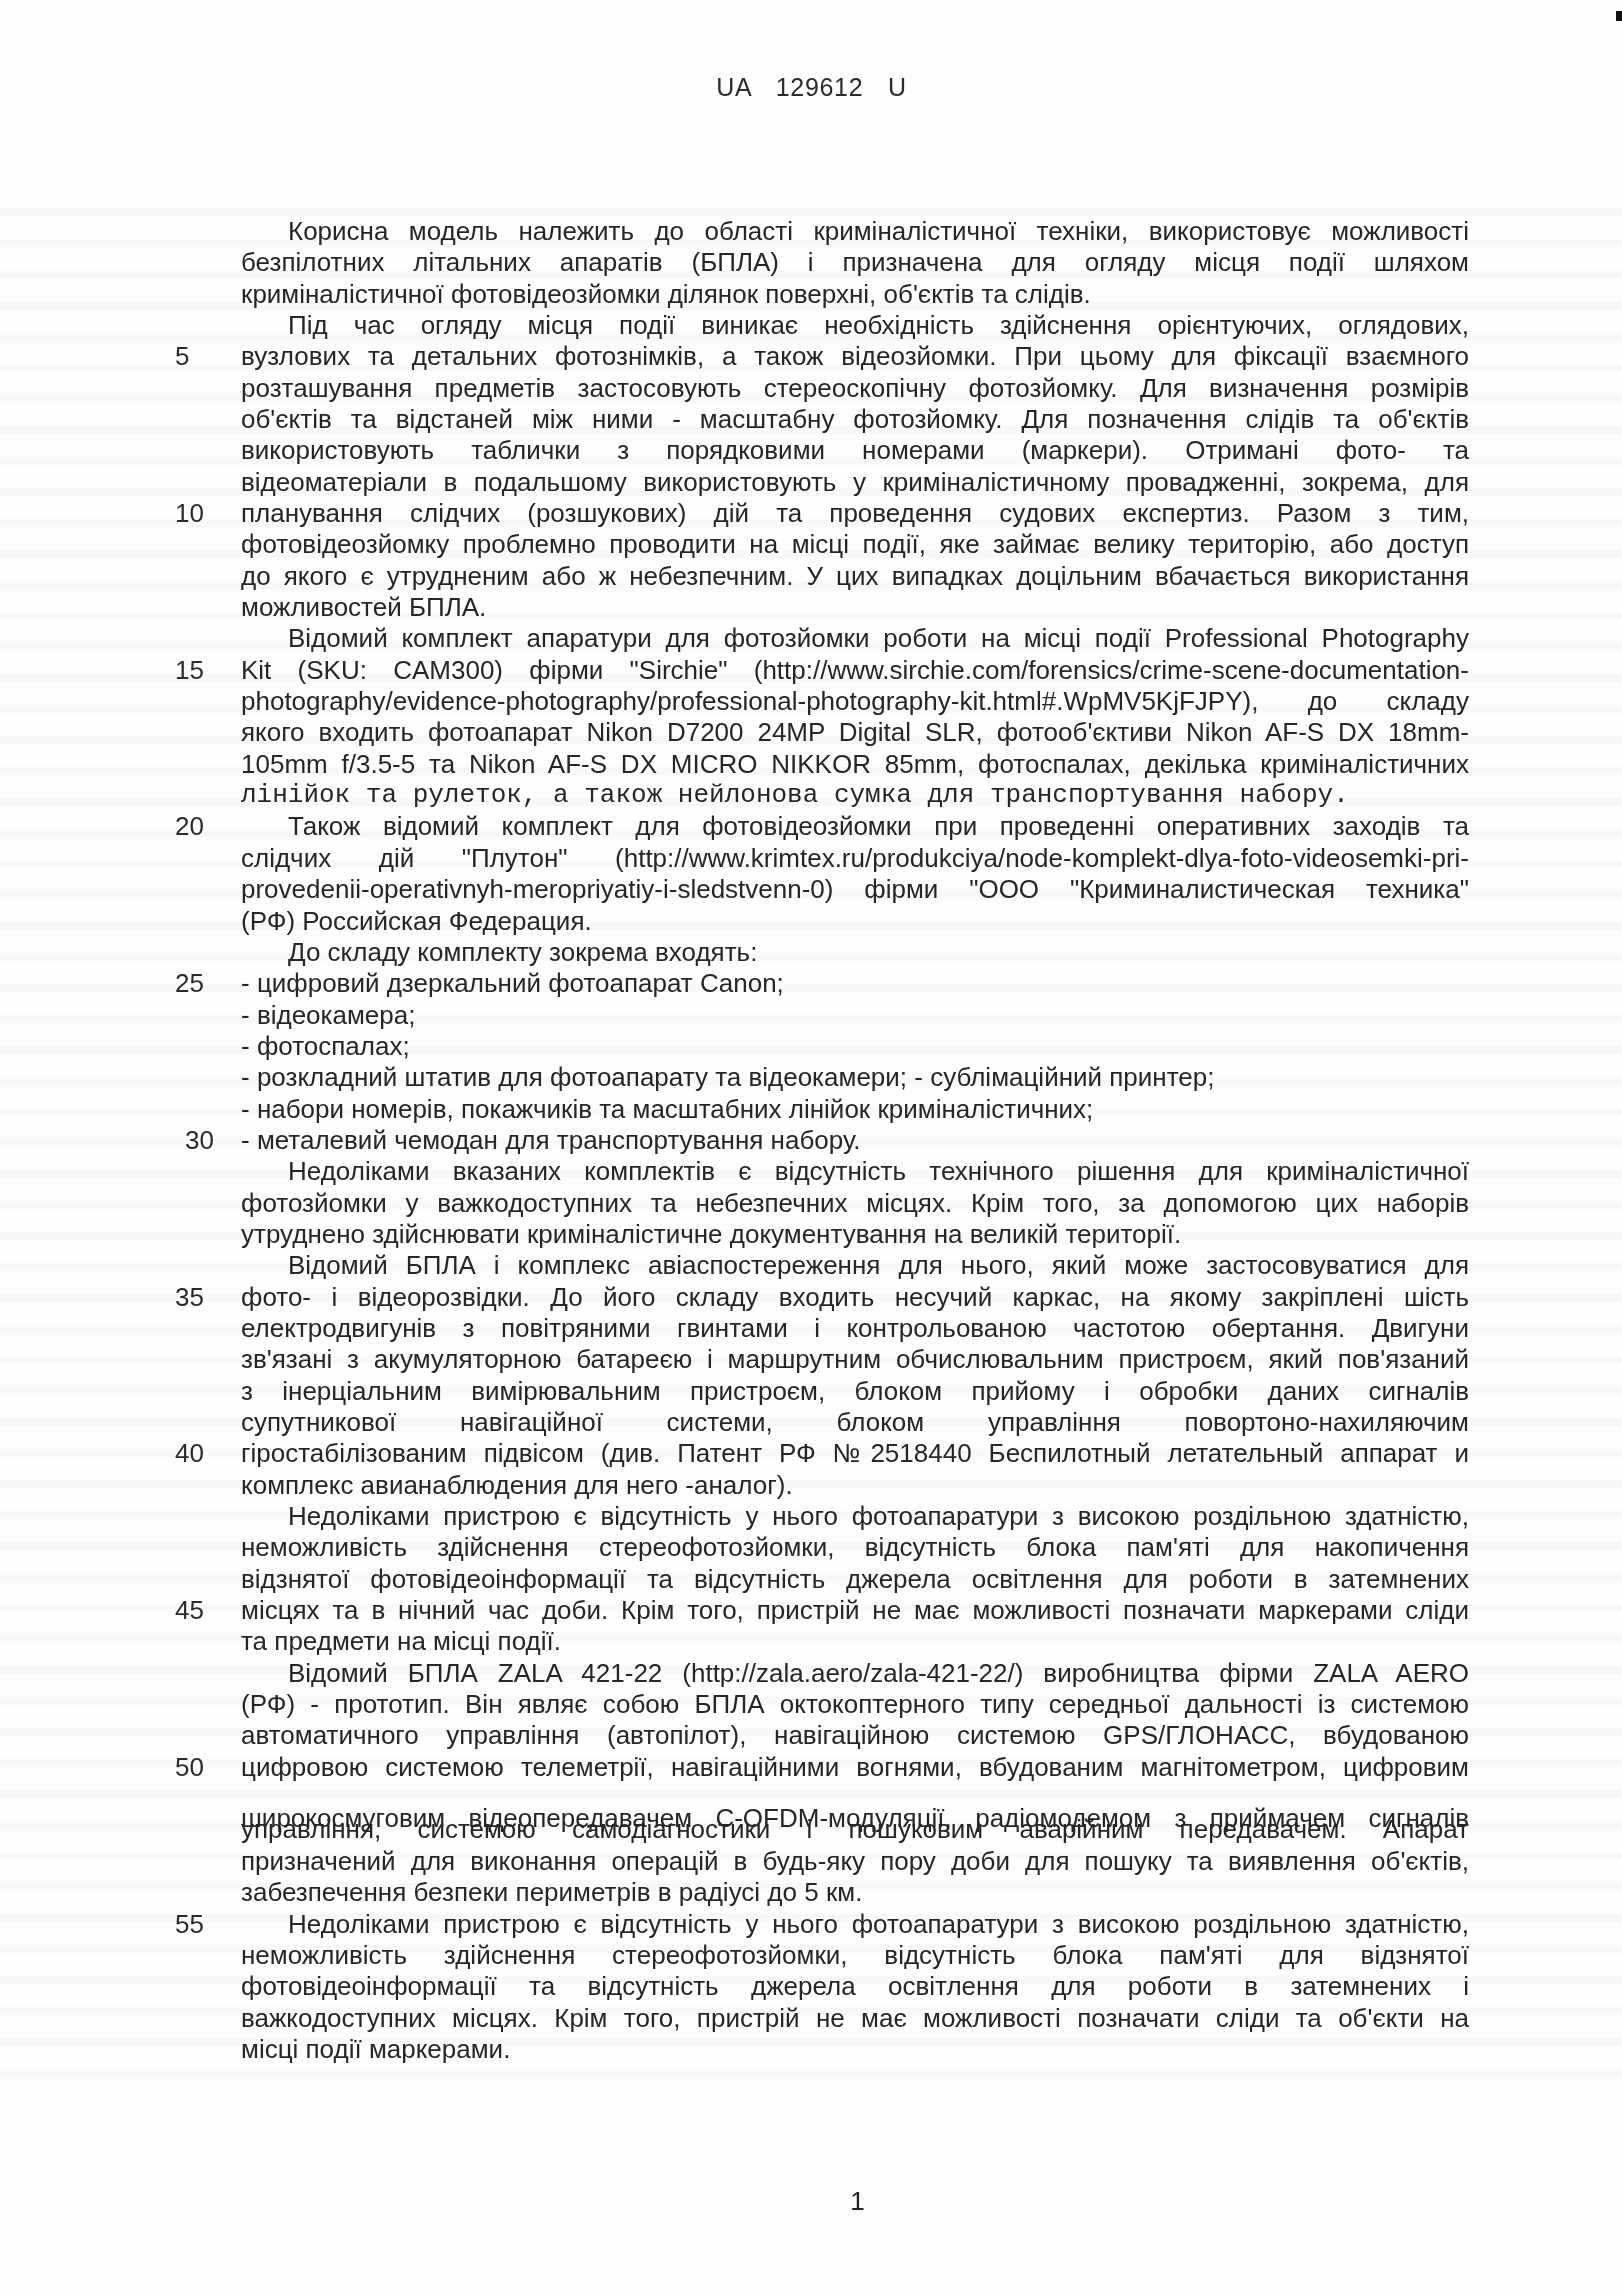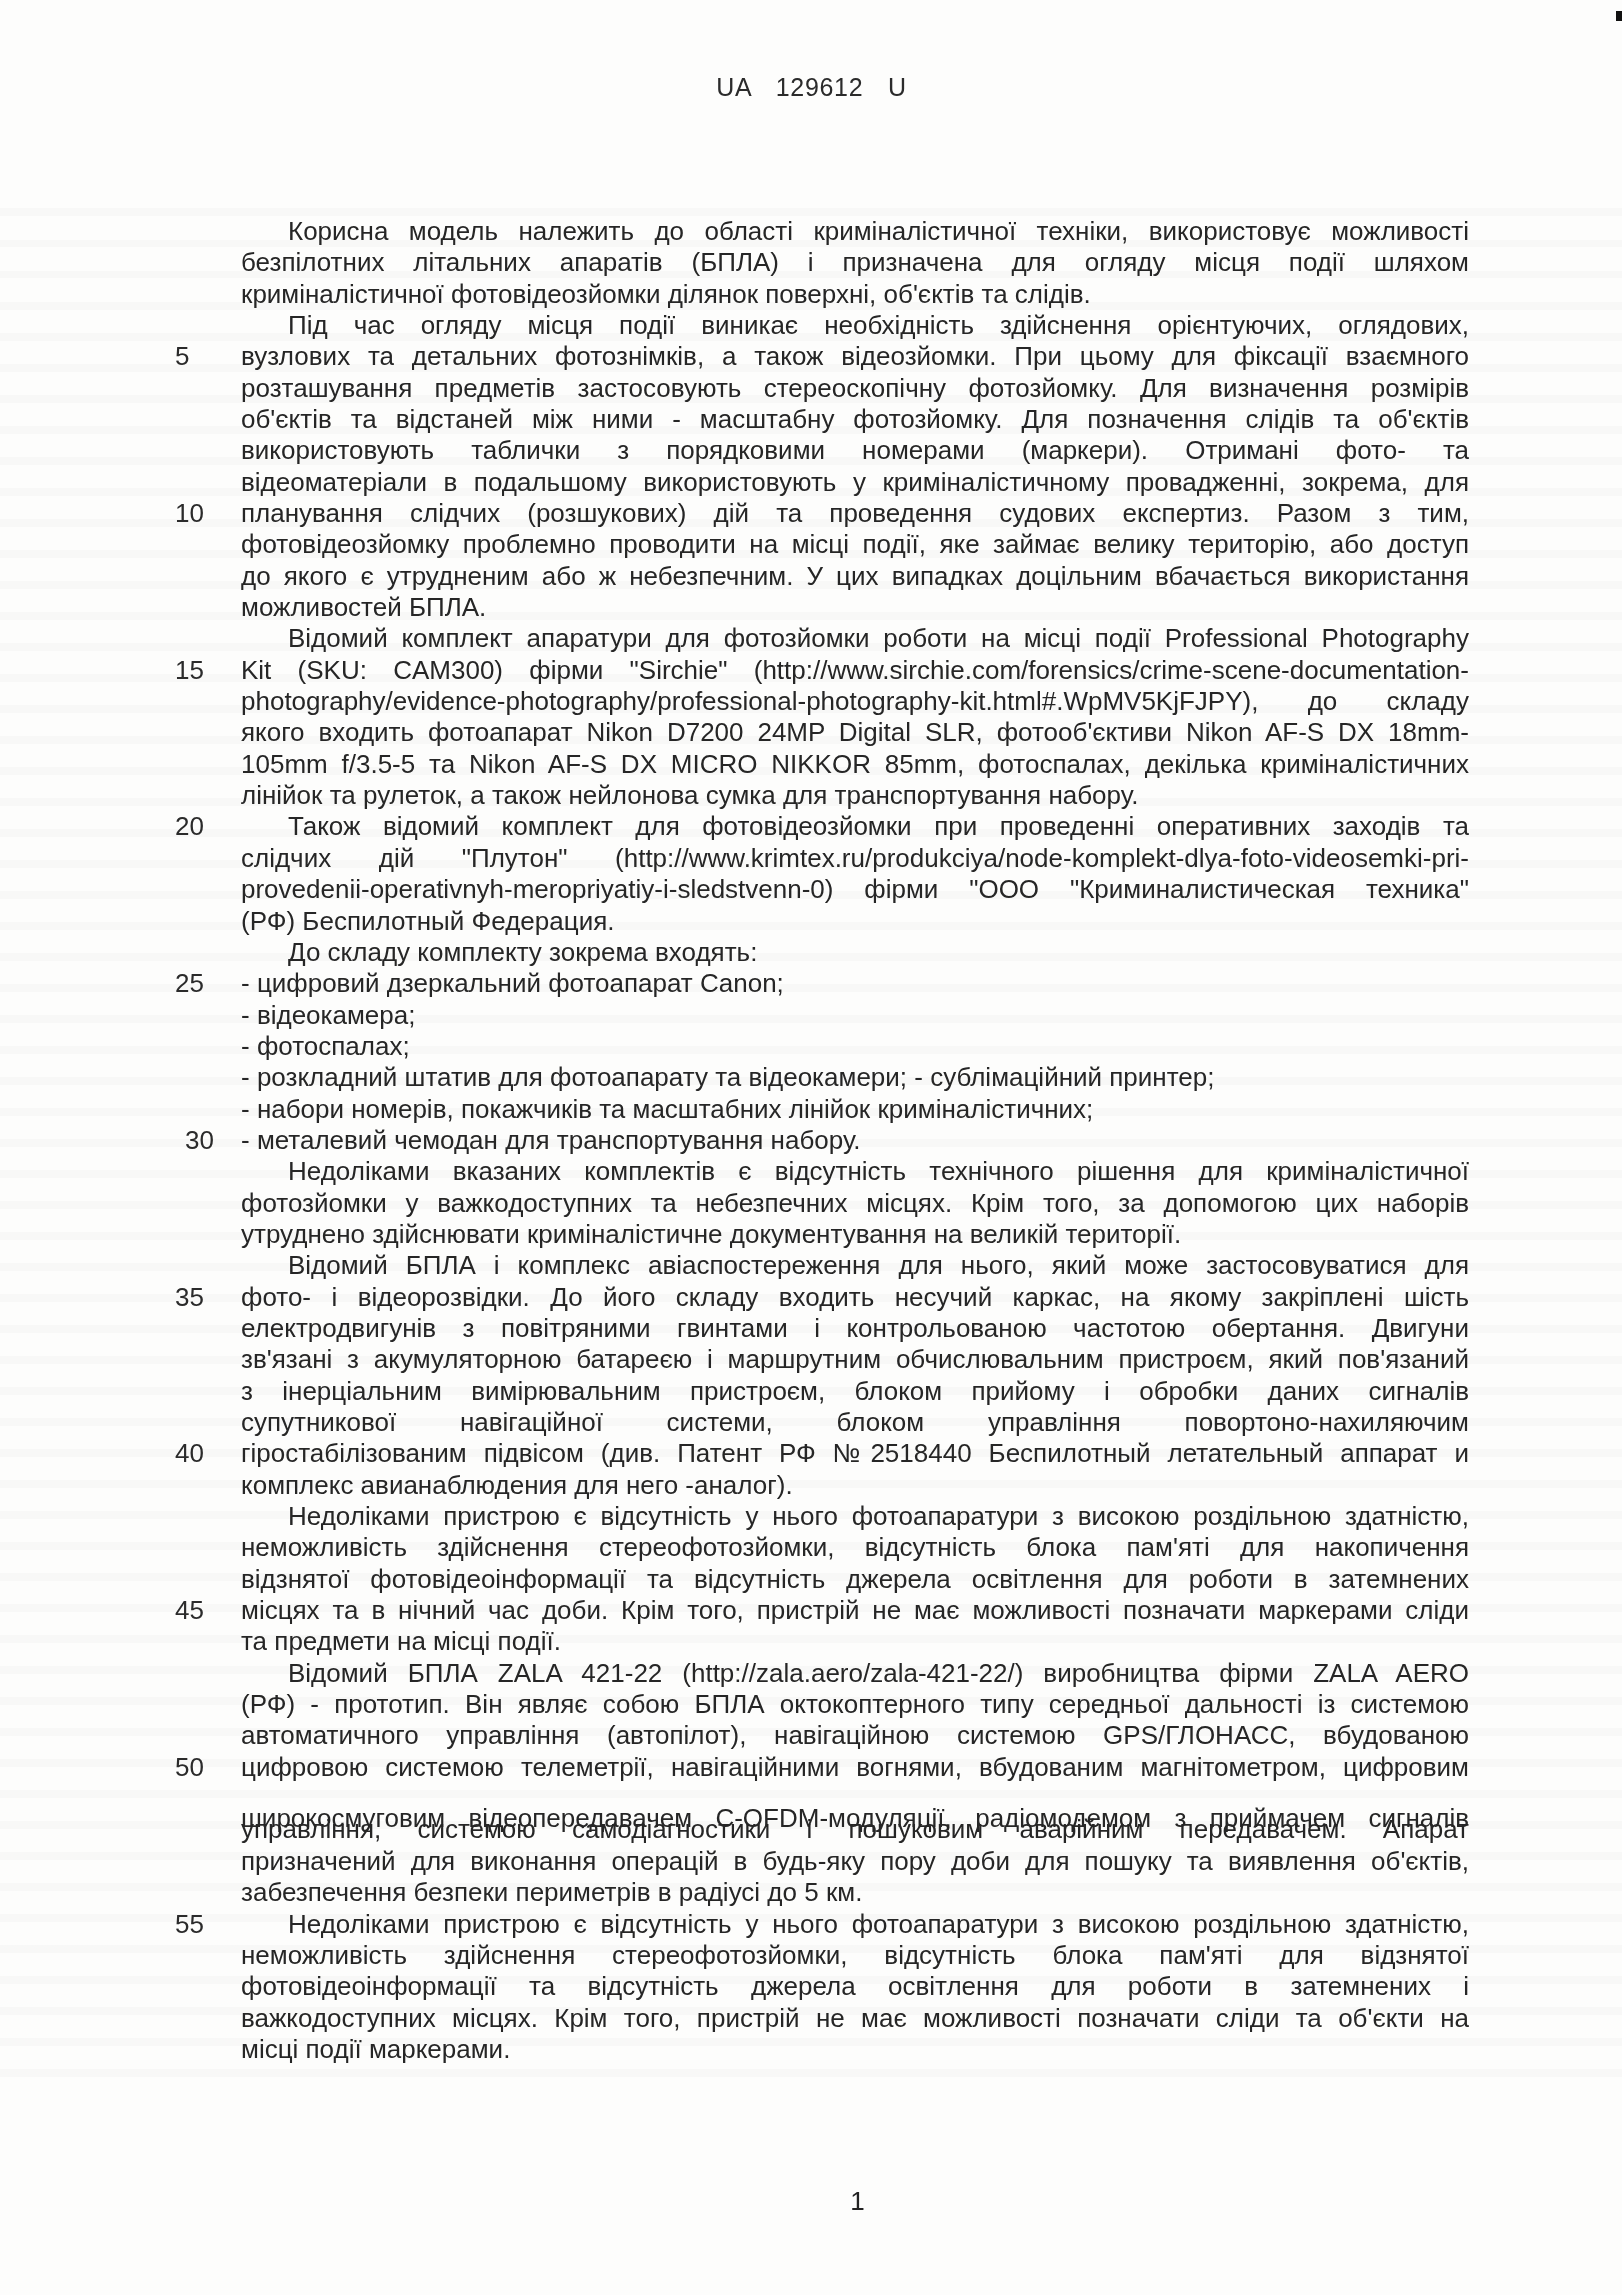--- a/index.html
+++ b/index.html
@@ -64,26 +64,26 @@
     <div class="lineno" style="top: 498px;">10</div>
     <div class="line" style="top: 529px;">фотовідеозйомку проблемно проводити на місці події, яке займає велику територію, або доступ</div>
     <div class="line" style="top: 561px;">до якого є утрудненим або ж небезпечним. У цих випадках доцільним вбачається використання</div>
     <div class="line last" style="top: 592px;">можливостей БПЛА.</div>
     <div class="line indent" style="top: 623px;">Відомий комплект апаратури для фотозйомки роботи на місці події Professional Photography</div>
     <div class="line" style="top: 655px;">Kit (SKU: CAM300) фірми "Sirchie" (http://www.sirchie.com/forensics/crime-scene-documentation-</div>
     <div class="lineno" style="top: 655px;">15</div>
     <div class="line" style="top: 686px;">photography/evidence-photography/professional-photography-kit.html#.WpMV5KjFJPY), до складу</div>
     <div class="line" style="top: 717px;">якого входить фотоапарат Nikon D7200 24MP Digital SLR, фотооб'єктиви Nikon AF-S DX 18mm-</div>
     <div class="line" style="top: 749px;">105mm f/3.5-5 та Nikon AF-S DX MICRO NIKKOR 85mm, фотоспалах, декілька криміналістичних</div>
-    <div class="line last" style="top: 780px;">лінійок та рулеток, а також нейлонова сумка для транспортування набору.</div>
+    <div class="line last" style="top: 780px; font-family: Liberation Mono, monospace;">лінійок та рулеток, а також нейлонова сумка для транспортування набору.</div>
     <div class="line indent" style="top: 811px;">Також відомий комплект для фотовідеозйомки при проведенні оперативних заходів та</div>
     <div class="lineno" style="top: 811px;">20</div>
     <div class="line" style="top: 843px;">слідчих дій "Плутон" (http://www.krimtex.ru/produkciya/node-komplekt-dlya-foto-videosemki-pri-</div>
     <div class="line" style="top: 874px;">provedenii-operativnyh-meropriyatiy-i-sledstvenn-0) фірми "ООО "Криминалистическая техника"</div>
-    <div class="line last" style="top: 906px;">(РФ) Беспилотный Федерация.</div>
+    <div class="line last" style="top: 906px;">(РФ) Российская Федерация.</div>
     <div class="line indent last" style="top: 937px;">До складу комплекту зокрема входять:</div>
     <div class="line last" style="top: 968px;">- цифровий дзеркальний фотоапарат Canon;</div>
     <div class="lineno" style="top: 968px;">25</div>
     <div class="line last" style="top: 1000px;">- відеокамера;</div>
     <div class="line last" style="top: 1031px;">- фотоспалах;</div>
     <div class="line last" style="top: 1062px;">- розкладний штатив для фотоапарату та відеокамери; - сублімаційний принтер;</div>
     <div class="line last" style="top: 1094px;">- набори номерів, покажчиків та масштабних лінійок криміналістичних;</div>
     <div class="line last" style="top: 1125px;">- металевий чемодан для транспортування набору.</div>
     <div class="lineno" style="top: 1125px; text-align: right;">30</div>
     <div class="line indent" style="top: 1156px;">Недоліками вказаних комплектів є відсутність технічного рішення для криміналістичної</div>

